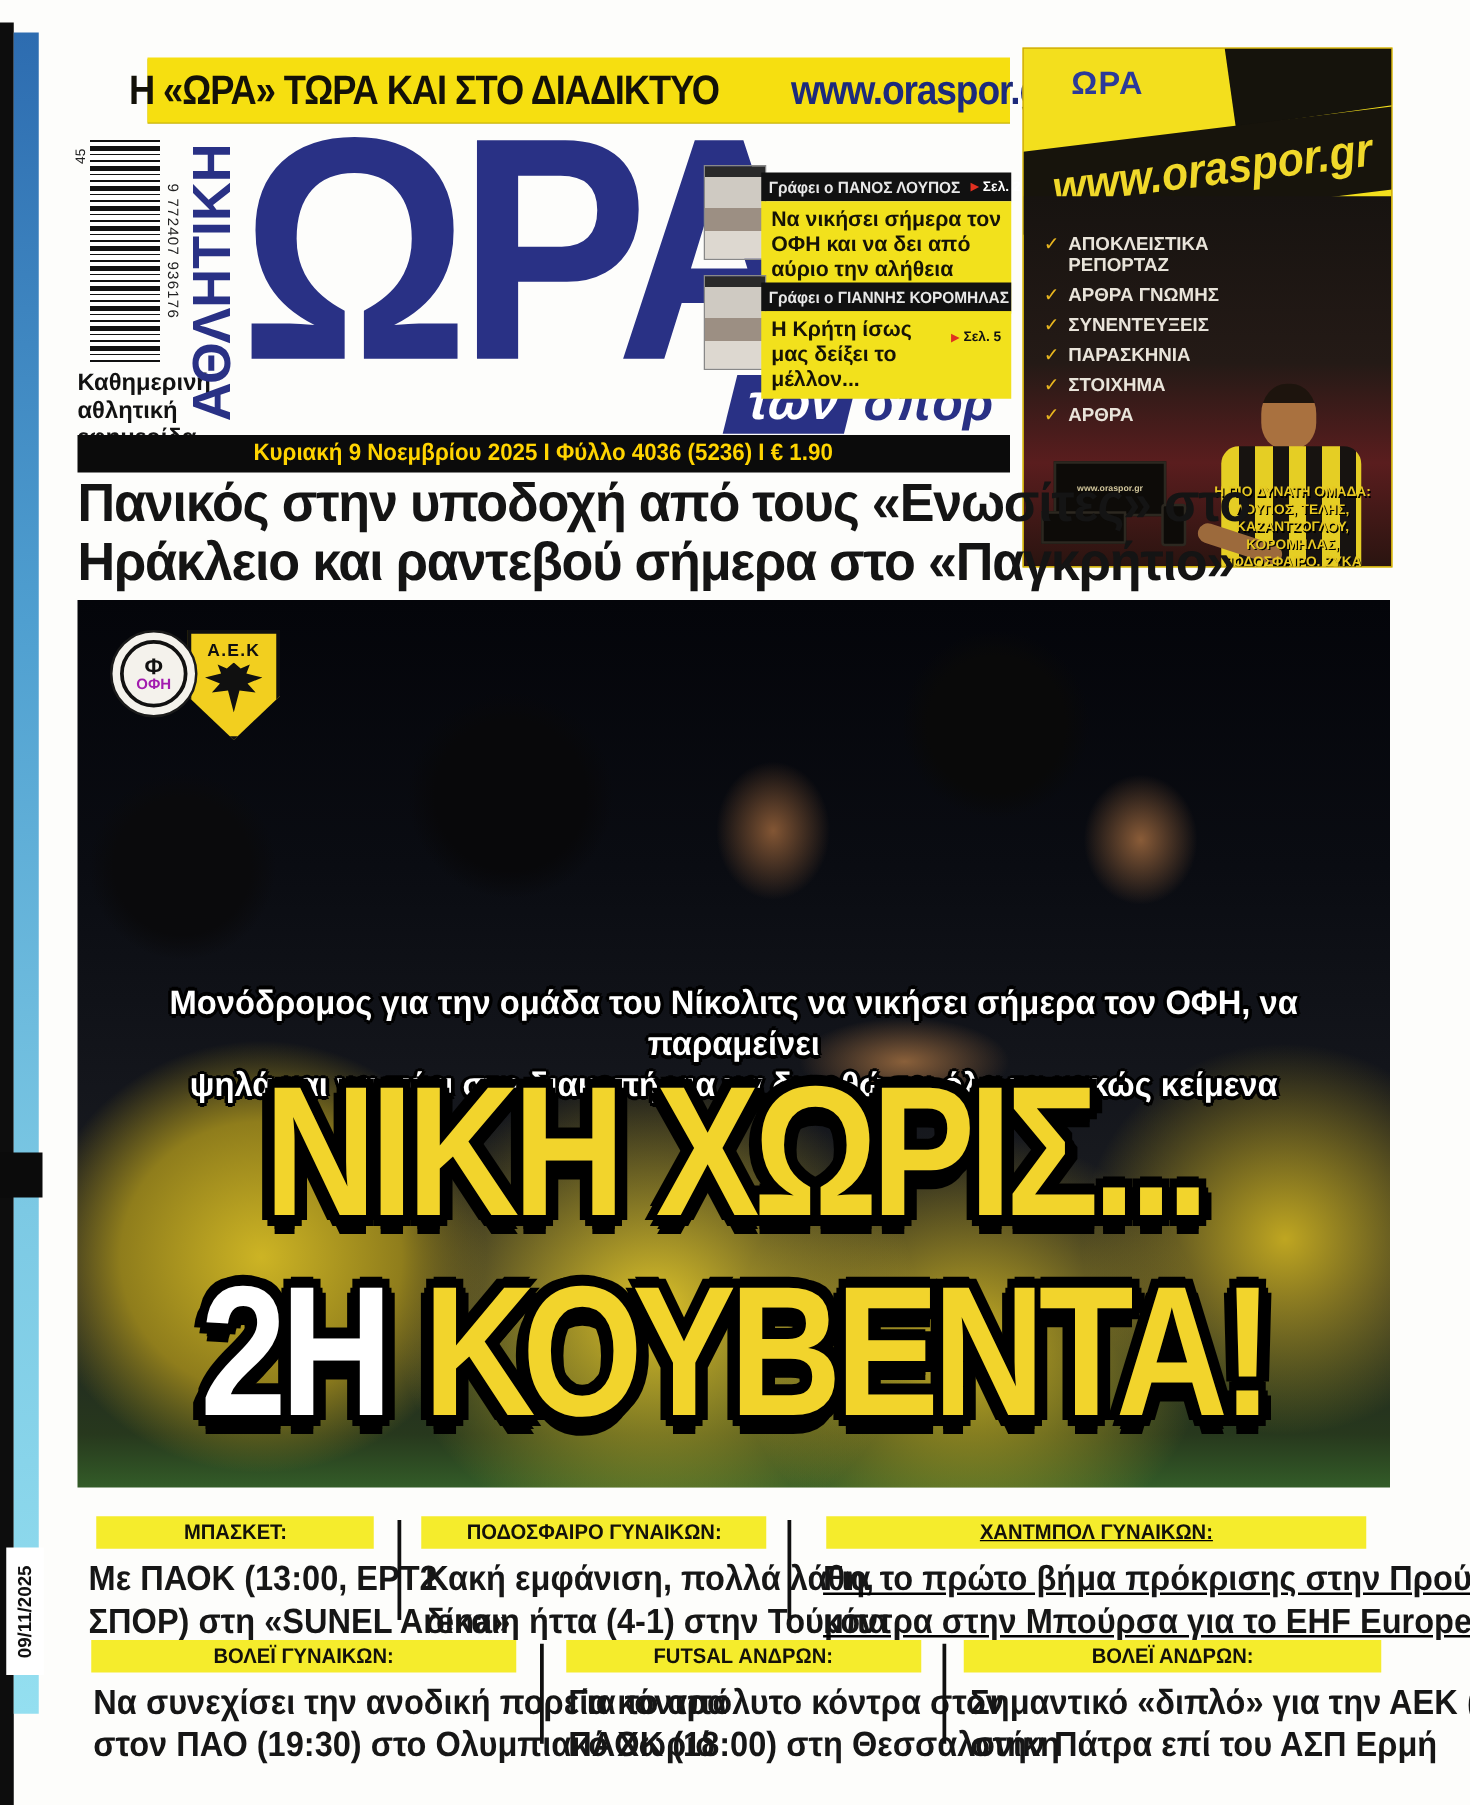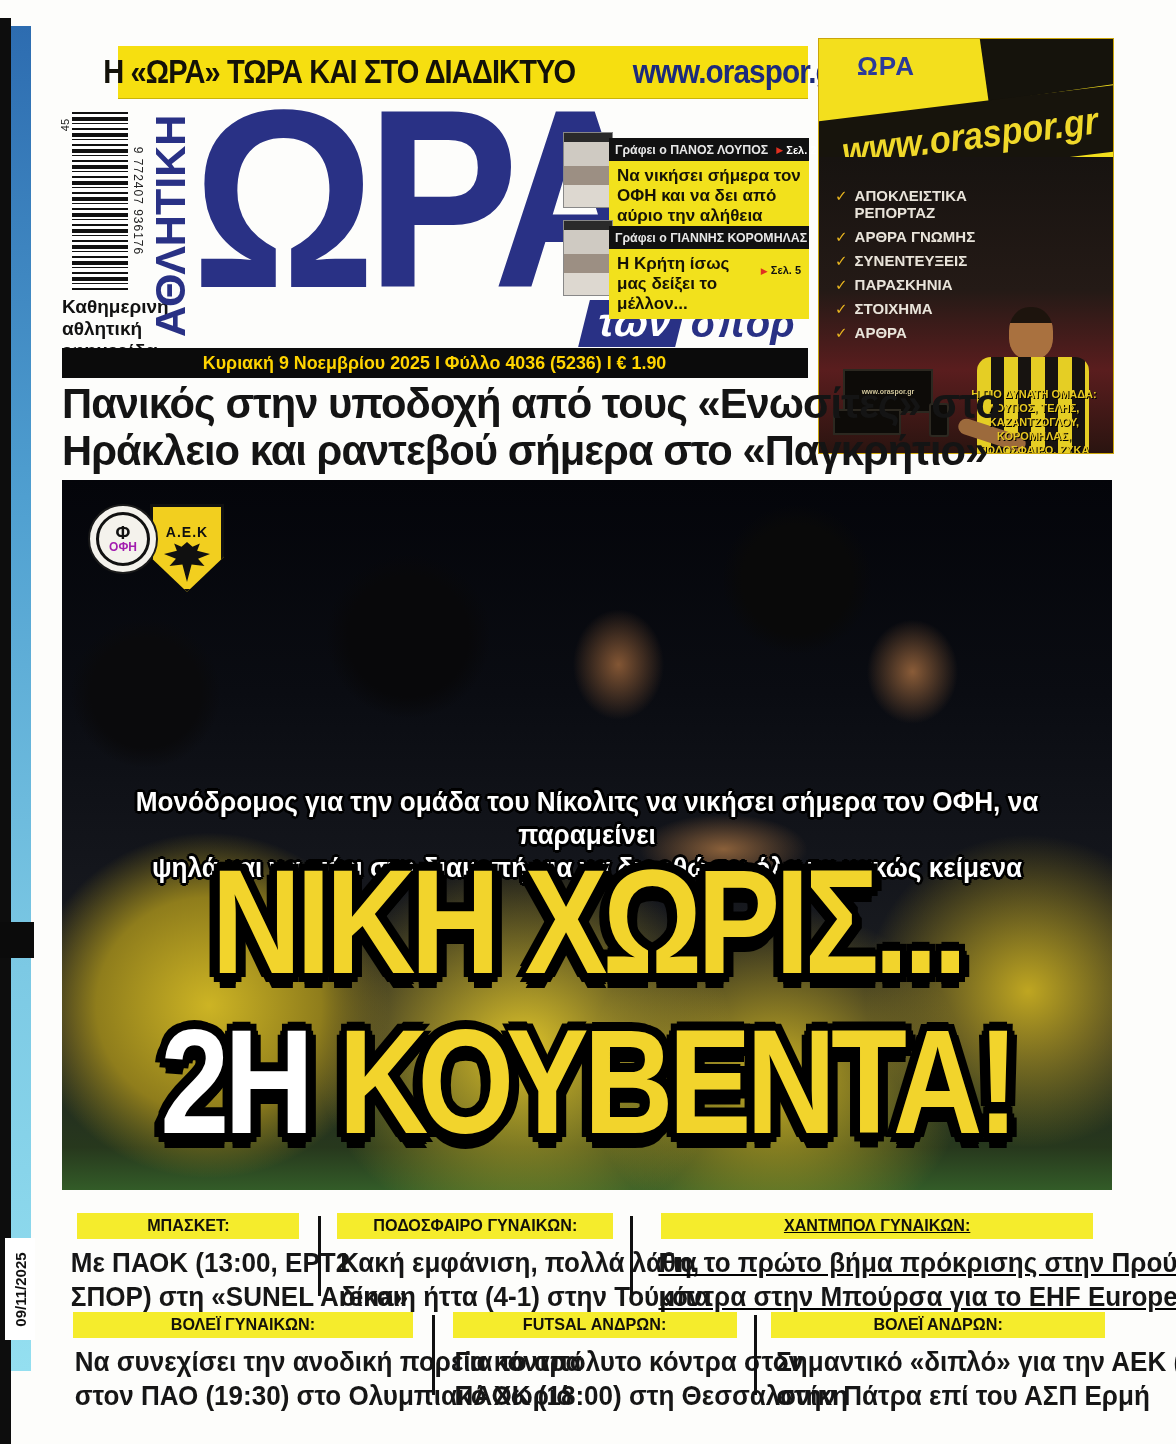--- a/index.html
+++ b/index.html
@@ -91,21 +91,21 @@
      linear-gradient(180deg,#04050a 0%,#0a0c12 30%,#14161c 55%,#1e2023 78%,#27381d 94%,#335c28 100%);}
   
   #logo-ofi{position:absolute;left:26px;top:24px;width:66px;height:66px;border-radius:50%;background:#f4f2ec;
      border:2px solid #1a1a1a;display:flex;align-items:center;justify-content:center;z-index:3;}
   #logo-ofi .inner{width:48px;height:48px;border-radius:50%;border:3px solid #111;display:flex;flex-direction:column;align-items:center;justify-content:center;}
   #logo-ofi .glyph{font-size:18px;font-weight:900;color:#111;line-height:16px;}
   #logo-ofi .nm{font-size:12px;font-weight:900;color:#a21caf;line-height:12px;}
   #logo-aek{position:absolute;left:88px;top:24px;width:74px;height:88px;z-index:2;
      background:#f2cf1f;border:3px solid #101010;box-sizing:border-box;
      clip-path:polygon(0 0,100% 0,100% 60%,50% 100%,0 60%);display:flex;flex-direction:column;align-items:center;}
-  #logo-aek .nm{font-size:14px;font-weight:900;color:#101010;margin-top:17px;letter-spacing:1px;}
+  #logo-aek .nm{font-size:14px;font-weight:900;color:#101010;margin-top:5px;letter-spacing:1px;}
   #logo-aek .eagle{width:46px;height:40px;margin-top:2px;background:#101010;
      clip-path:polygon(50% 0,62% 12%,78% 4%,72% 22%,100% 30%,74% 42%,88% 60%,60% 56%,50% 100%,40% 56%,12% 60%,26% 42%,0 30%,28% 22%,22% 4%,38% 12%);}
   #match-info{position:absolute;left:8px;top:130px;width:210px;text-align:center;color:#f3f1ec;
      font-size:18px;line-height:23px;font-weight:900;z-index:3;text-shadow:1px 1px 2px #000;}
   
   #lead{position:absolute;left:0;top:306px;width:100%;text-align:center;color:#fff;font-weight:900;
      font-size:27px;line-height:33px;z-index:3;transform:scaleX(.97);
      text-shadow:-2px -2px 0 #000,2px -2px 0 #000,-2px 2px 0 #000,2px 2px 0 #000,0 3px 0 #000,3px 0 0 #000,-3px 0 0 #000,0 -3px 0 #000;}
   
   .headline{position:absolute;left:0;width:100%;text-align:center;font-weight:900;color:#f2d42c;z-index:4;

